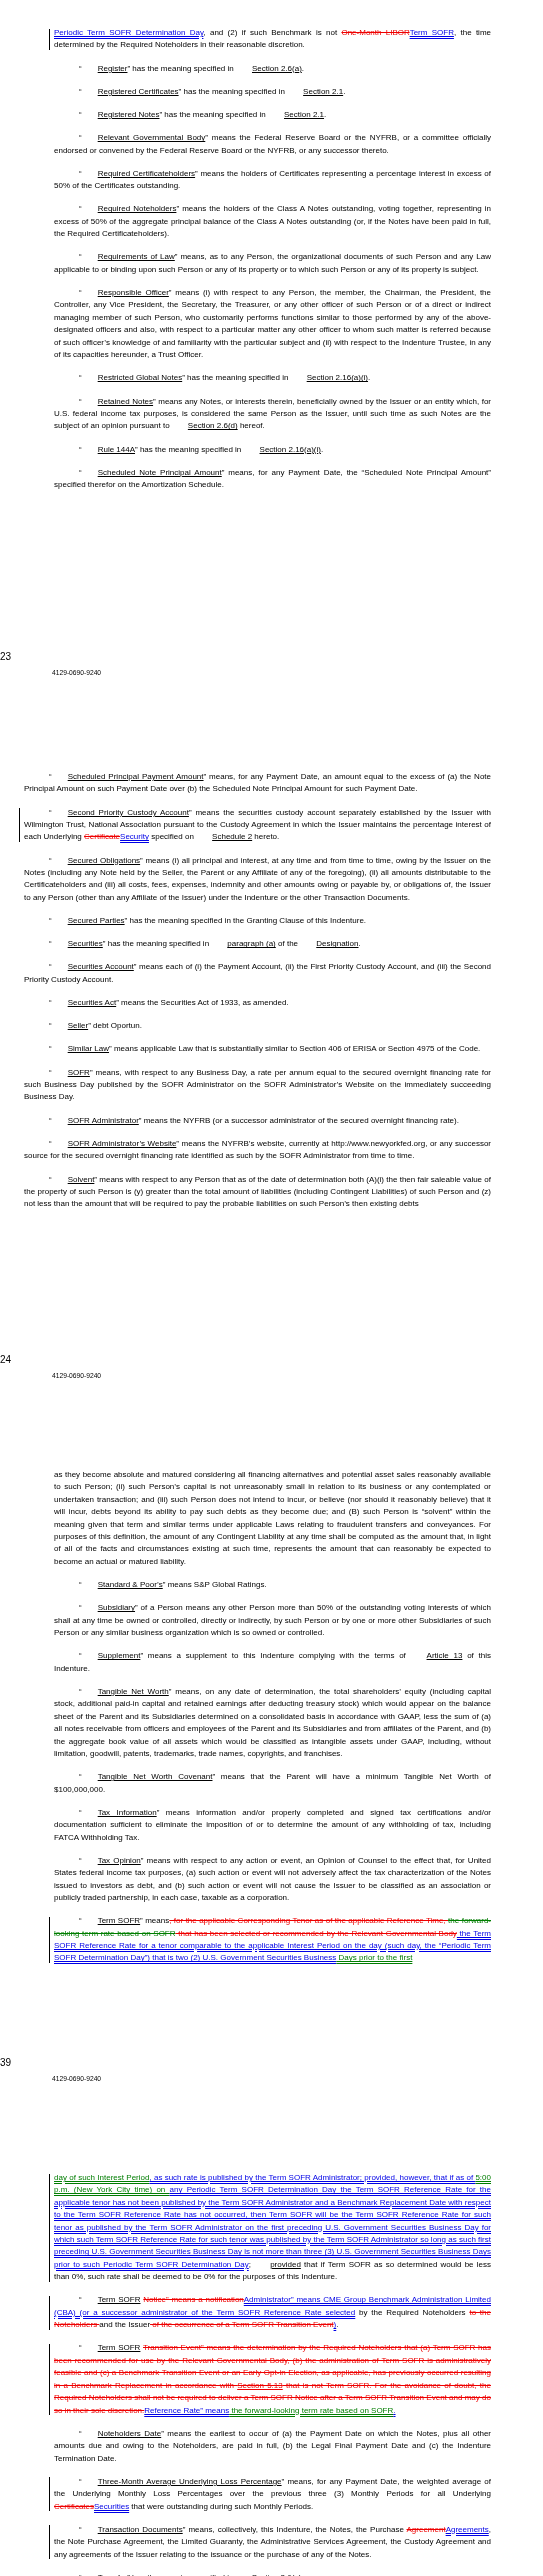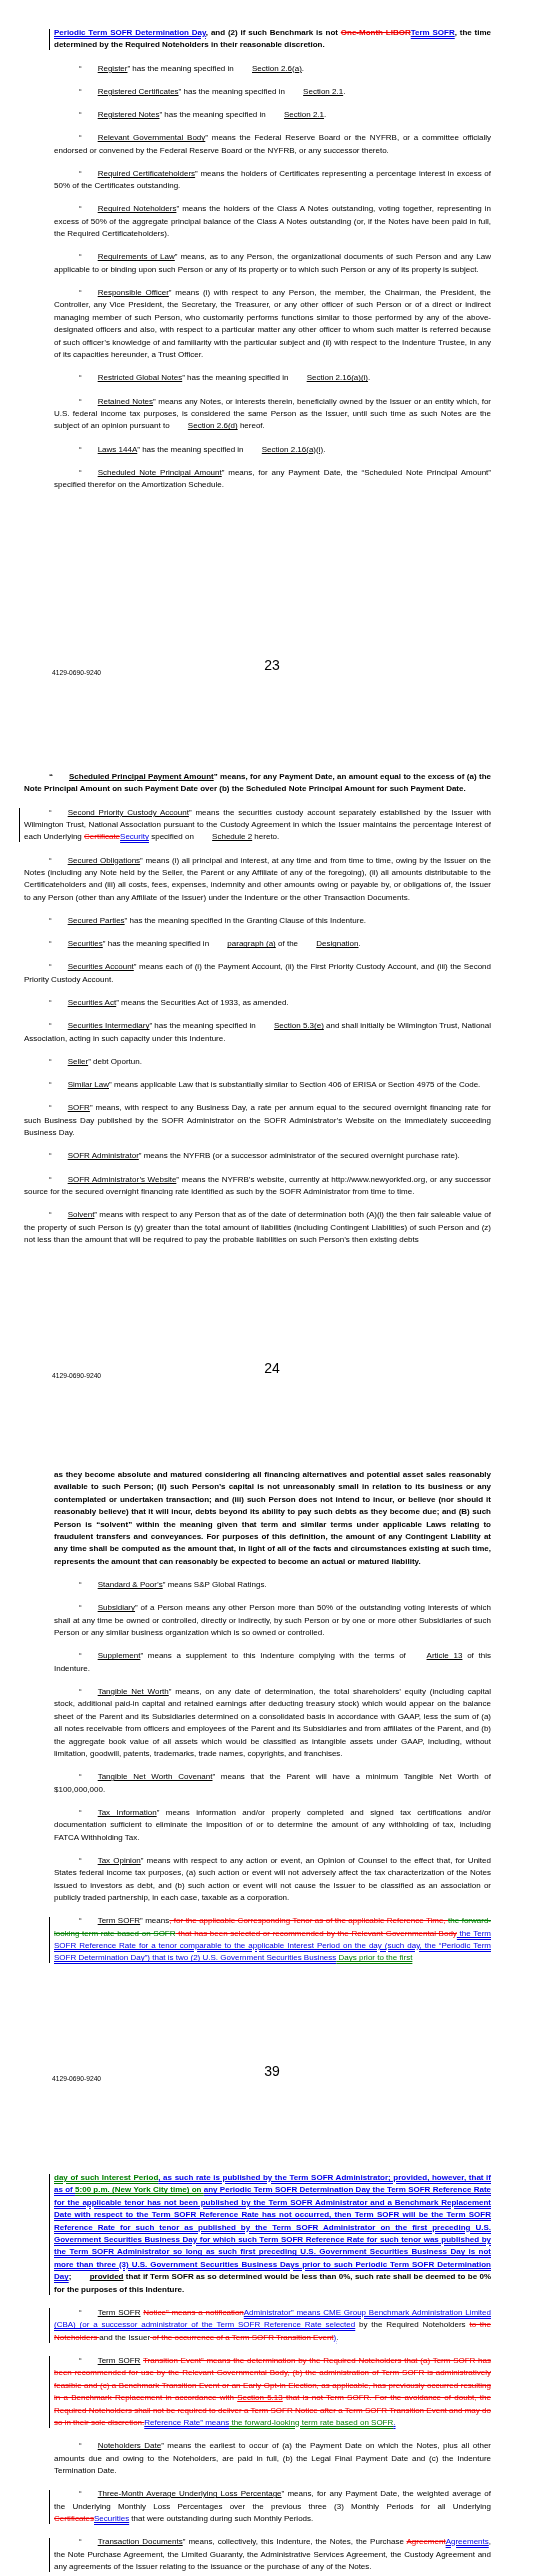--- a/index.html
+++ b/index.html
@@ -5,72 +5,71 @@
   html,body{margin:0;padding:0;background:#ffffff;}
   body{width:544px;font-family:"Liberation Sans","DejaVu Sans",sans-serif;color:#000;}
   .doc{width:544px;}
   .page{position:relative;box-sizing:border-box;width:544px;padding:0 53px 0 54px;}
   .page-23{height:703px;padding-top:27px;}
   .page-24{height:703px;padding-top:68px;padding-left:24px;}
   .page-25{height:703px;padding-top:63px;}
   .page-26{height:697px;padding-top:63px;}
   .content{font-size:8px;line-height:12.4px;text-align:justify;}
   .para{position:relative;margin:10.8px 0 0 0;text-indent:25px;}
-  .para:first-child{margin-top:0;font-weight:bold;}
+  .para:first-child{margin-top:0;}
   .para.cont{text-indent:0;}
   .para.changed::before{content:"";position:absolute;left:-4.6px;top:1.5px;bottom:1.5px;width:1px;background:#000;}
   .r-n{color:#000;}
   .r-t{color:#000;text-decoration:underline;text-decoration-thickness:0.5px;margin-left:16px;}
   .r-d{color:var(--del,#ee0000);text-decoration:line-through;text-decoration-thickness:0.5px;}
   .r-dt{color:var(--del,#ee0000);text-decoration:underline line-through;text-decoration-thickness:0.5px;}
   .r-i{color:var(--ins,#0000e6);text-decoration:underline;text-decoration-style:double;text-decoration-thickness:0.5px;}
   .r-gi{color:var(--mov,#007d00);text-decoration:underline;text-decoration-style:double;text-decoration-thickness:0.5px;margin-top:24px;}
   .r-gd{color:var(--mov,#007d00);text-decoration:line-through;text-decoration-thickness:0.5px;}
-  .pagenum{position:absolute;left:0;width:100%;text-align:center;bottom:30px;font-size:14px;}
+  .pagenum{position:absolute;left:0;width:100%;bottom:41px;font-size:10px;}
   .docid{position:absolute;left:52px;bottom:27px;font-size:6.7px;}
 </style>
 </head>
 <body>
 
 <div class="doc">
 
   <section class="page page-23">
     <div class="content">
         <div class="para cont changed"><span class="r-i">Periodic Term SOFR Determination Day</span><span class="r-n">, and (2) if such Benchmark is not </span><span class="r-d">One-Month LIBOR</span><span class="r-i">Term SOFR</span><span class="r-n">, the time determined by the Required Noteholders in their reasonable discretion.</span></div>
         <div class="para"><span class="r-n">“</span><span class="r-t">Register</span><span class="r-n">” has the meaning specified in </span><span class="r-t">Section 2.6(a)</span><span class="r-n">.</span></div>
         <div class="para"><span class="r-n">“</span><span class="r-t">Registered Certificates</span><span class="r-n">” has the meaning specified in </span><span class="r-t">Section 2.1</span><span class="r-n">.</span></div>
         <div class="para"><span class="r-n">“</span><span class="r-t">Registered Notes</span><span class="r-n">” has the meaning specified in </span><span class="r-t">Section 2.1</span><span class="r-n">.</span></div>
         <div class="para"><span class="r-n">“</span><span class="r-t">Relevant Governmental Body</span><span class="r-n">” means the Federal Reserve Board or the NYFRB, or a committee officially endorsed or convened by the Federal Reserve Board or the NYFRB, or any successor thereto.</span></div>
         <div class="para"><span class="r-n">“</span><span class="r-t">Required Certificateholders</span><span class="r-n">” means the holders of Certificates representing a percentage interest in excess of 50% of the Certificates outstanding.</span></div>
         <div class="para"><span class="r-n">“</span><span class="r-t">Required Noteholders</span><span class="r-n">” means the holders of the Class A Notes outstanding, voting together, representing in excess of 50% of the aggregate principal balance of the Class A Notes outstanding (or, if the Notes have been paid in full, the Required Certificateholders).</span></div>
         <div class="para"><span class="r-n">“</span><span class="r-t">Requirements of Law</span><span class="r-n">” means, as to any Person, the organizational documents of such Person and any Law applicable to or binding upon such Person or any of its property or to which such Person or any of its property is subject.</span></div>
         <div class="para"><span class="r-n">“</span><span class="r-t">Responsible Officer</span><span class="r-n">” means (i) with respect to any Person, the member, the Chairman, the President, the Controller, any Vice President, the Secretary, the Treasurer, or any other officer of such Person or of a direct or indirect managing member of such Person, who customarily performs functions similar to those performed by any of the above-designated officers and also, with respect to a particular matter any other officer to whom such matter is referred because of such officer’s knowledge of and familiarity with the particular subject and (ii) with respect to the Indenture Trustee, in any of its capacities hereunder, a Trust Officer.</span></div>
         <div class="para"><span class="r-n">“</span><span class="r-t">Restricted Global Notes</span><span class="r-n">” has the meaning specified in </span><span class="r-t">Section 2.16(a)(i)</span><span class="r-n">.</span></div>
         <div class="para"><span class="r-n">“</span><span class="r-t">Retained Notes</span><span class="r-n">” means any Notes, or interests therein, beneficially owned by the Issuer or an entity which, for U.S. federal income tax purposes, is considered the same Person as the Issuer, until such time as such Notes are the subject of an opinion pursuant to </span><span class="r-t">Section 2.6(d)</span><span class="r-n"> hereof.</span></div>
-        <div class="para"><span class="r-n">“</span><span class="r-t">Laws 144A</span><span class="r-n">” has the meaning specified in </span><span class="r-t">Section 2.16(a)(i)</span><span class="r-n">.</span></div>
+        <div class="para"><span class="r-n">“</span><span class="r-t">Rule 144A</span><span class="r-n">” has the meaning specified in </span><span class="r-t">Section 2.16(a)(i)</span><span class="r-n">.</span></div>
         <div class="para"><span class="r-n">“</span><span class="r-t">Scheduled Note Principal Amount</span><span class="r-n">” means, for any Payment Date, the “Scheduled Note Principal Amount” specified therefor on the Amortization Schedule.</span></div>
       </div>
     <div class="pagenum">23</div>
     <div class="docid">4129-0690-9240</div>
   </section>
 
   <section class="page page-24">
     <div class="content">
         <div class="para"><span class="r-n">“</span><span class="r-t">Scheduled Principal Payment Amount</span><span class="r-n">” means, for any Payment Date, an amount equal to the excess of (a) the Note Principal Amount on such Payment Date over (b) the Scheduled Note Principal Amount for such Payment Date.</span></div>
         <div class="para changed"><span class="r-n">“</span><span class="r-t">Second Priority Custody Account</span><span class="r-n">” means the securities custody account separately established by the Issuer with Wilmington Trust, National Association pursuant to the Custody Agreement in which the Issuer maintains the percentage interest of each Underlying </span><span class="r-d">Certificate</span><span class="r-i">Security</span><span class="r-n"> specified on </span><span class="r-t">Schedule 2</span><span class="r-n"> hereto.</span></div>
         <div class="para"><span class="r-n">“</span><span class="r-t">Secured Obligations</span><span class="r-n">” means (i) all principal and interest, at any time and from time to time, owing by the Issuer on the Notes (including any Note held by the Seller, the Parent or any Affiliate of any of the foregoing), (ii) all amounts distributable to the Certificateholders and (iii) all costs, fees, expenses, indemnity and other amounts owing or payable by, or obligations of, the Issuer to any Person (other than any Affiliate of the Issuer) under the Indenture or the other Transaction Documents.</span></div>
         <div class="para"><span class="r-n">“</span><span class="r-t">Secured Parties</span><span class="r-n">” has the meaning specified in the Granting Clause of this Indenture.</span></div>
         <div class="para"><span class="r-n">“</span><span class="r-t">Securities</span><span class="r-n">” has the meaning specified in </span><span class="r-t">paragraph (a)</span><span class="r-n"> of the </span><span class="r-t">Designation</span><span class="r-n">.</span></div>
         <div class="para"><span class="r-n">“</span><span class="r-t">Securities Account</span><span class="r-n">” means each of (i) the Payment Account, (ii) the First Priority Custody Account, and (iii) the Second Priority Custody Account.</span></div>
         <div class="para"><span class="r-n">“</span><span class="r-t">Securities Act</span><span class="r-n">” means the Securities Act of 1933, as amended.</span></div>
-        <div class="para"><span class="r-n">“</span><span class="r-t">Securities Intermediary</span><span class="r-n">” has the meaning specified in </span><span class="r-t">Section 5.3(e)</span><span class="r-n"> and shall initially be Wilmington Trust, National Association, acting in such capacity under this Indenture.</span></div>
         <div class="para"><span class="r-n">“</span><span class="r-t">Seller</span><span class="r-n">” debt Oportun.</span></div>
         <div class="para"><span class="r-n">“</span><span class="r-t">Similar Law</span><span class="r-n">” means applicable Law that is substantially similar to Section 406 of ERISA or Section 4975 of the Code.</span></div>
         <div class="para"><span class="r-n">“</span><span class="r-t">SOFR</span><span class="r-n">” means, with respect to any Business Day, a rate per annum equal to the secured overnight financing rate for such Business Day published by the SOFR Administrator on the SOFR Administrator’s Website on the immediately succeeding Business Day.</span></div>
-        <div class="para"><span class="r-n">“</span><span class="r-t">SOFR Administrator</span><span class="r-n">” means the NYFRB (or a successor administrator of the secured overnight purchase rate).</span></div>
+        <div class="para"><span class="r-n">“</span><span class="r-t">SOFR Administrator</span><span class="r-n">” means the NYFRB (or a successor administrator of the secured overnight financing rate).</span></div>
         <div class="para"><span class="r-n">“</span><span class="r-t">SOFR Administrator’s Website</span><span class="r-n">” means the NYFRB’s website, currently at http://www.newyorkfed.org, or any successor source for the secured overnight financing rate identified as such by the SOFR Administrator from time to time.</span></div>
         <div class="para"><span class="r-n">“</span><span class="r-t">Solvent</span><span class="r-n">” means with respect to any Person that as of the date of determination both (A)(i) the then fair saleable value of the property of such Person is (y) greater than the total amount of liabilities (including Contingent Liabilities) of such Person and (z) not less than the amount that will be required to pay the probable liabilities on such Person’s then existing debts</span></div>
       </div>
     <div class="pagenum">24</div>
     <div class="docid">4129-0690-9240</div>
   </section>
 
   <section class="page page-25">
     <div class="content">
         <div class="para cont"><span class="r-n">as they become absolute and matured considering all financing alternatives and potential asset sales reasonably available to such Person; (ii) such Person’s capital is not unreasonably small in relation to its business or any contemplated or undertaken transaction; and (iii) such Person does not intend to incur, or believe (nor should it reasonably believe) that it will incur, debts beyond its ability to pay such debts as they become due; and (B) such Person is “solvent” within the meaning given that term and similar terms under applicable Laws relating to fraudulent transfers and conveyances.  For purposes of this definition, the amount of any Contingent Liability at any time shall be computed as the amount that, in light of all of the facts and circumstances existing at such time, represents the amount that can reasonably be expected to become an actual or matured liability.</span></div>

